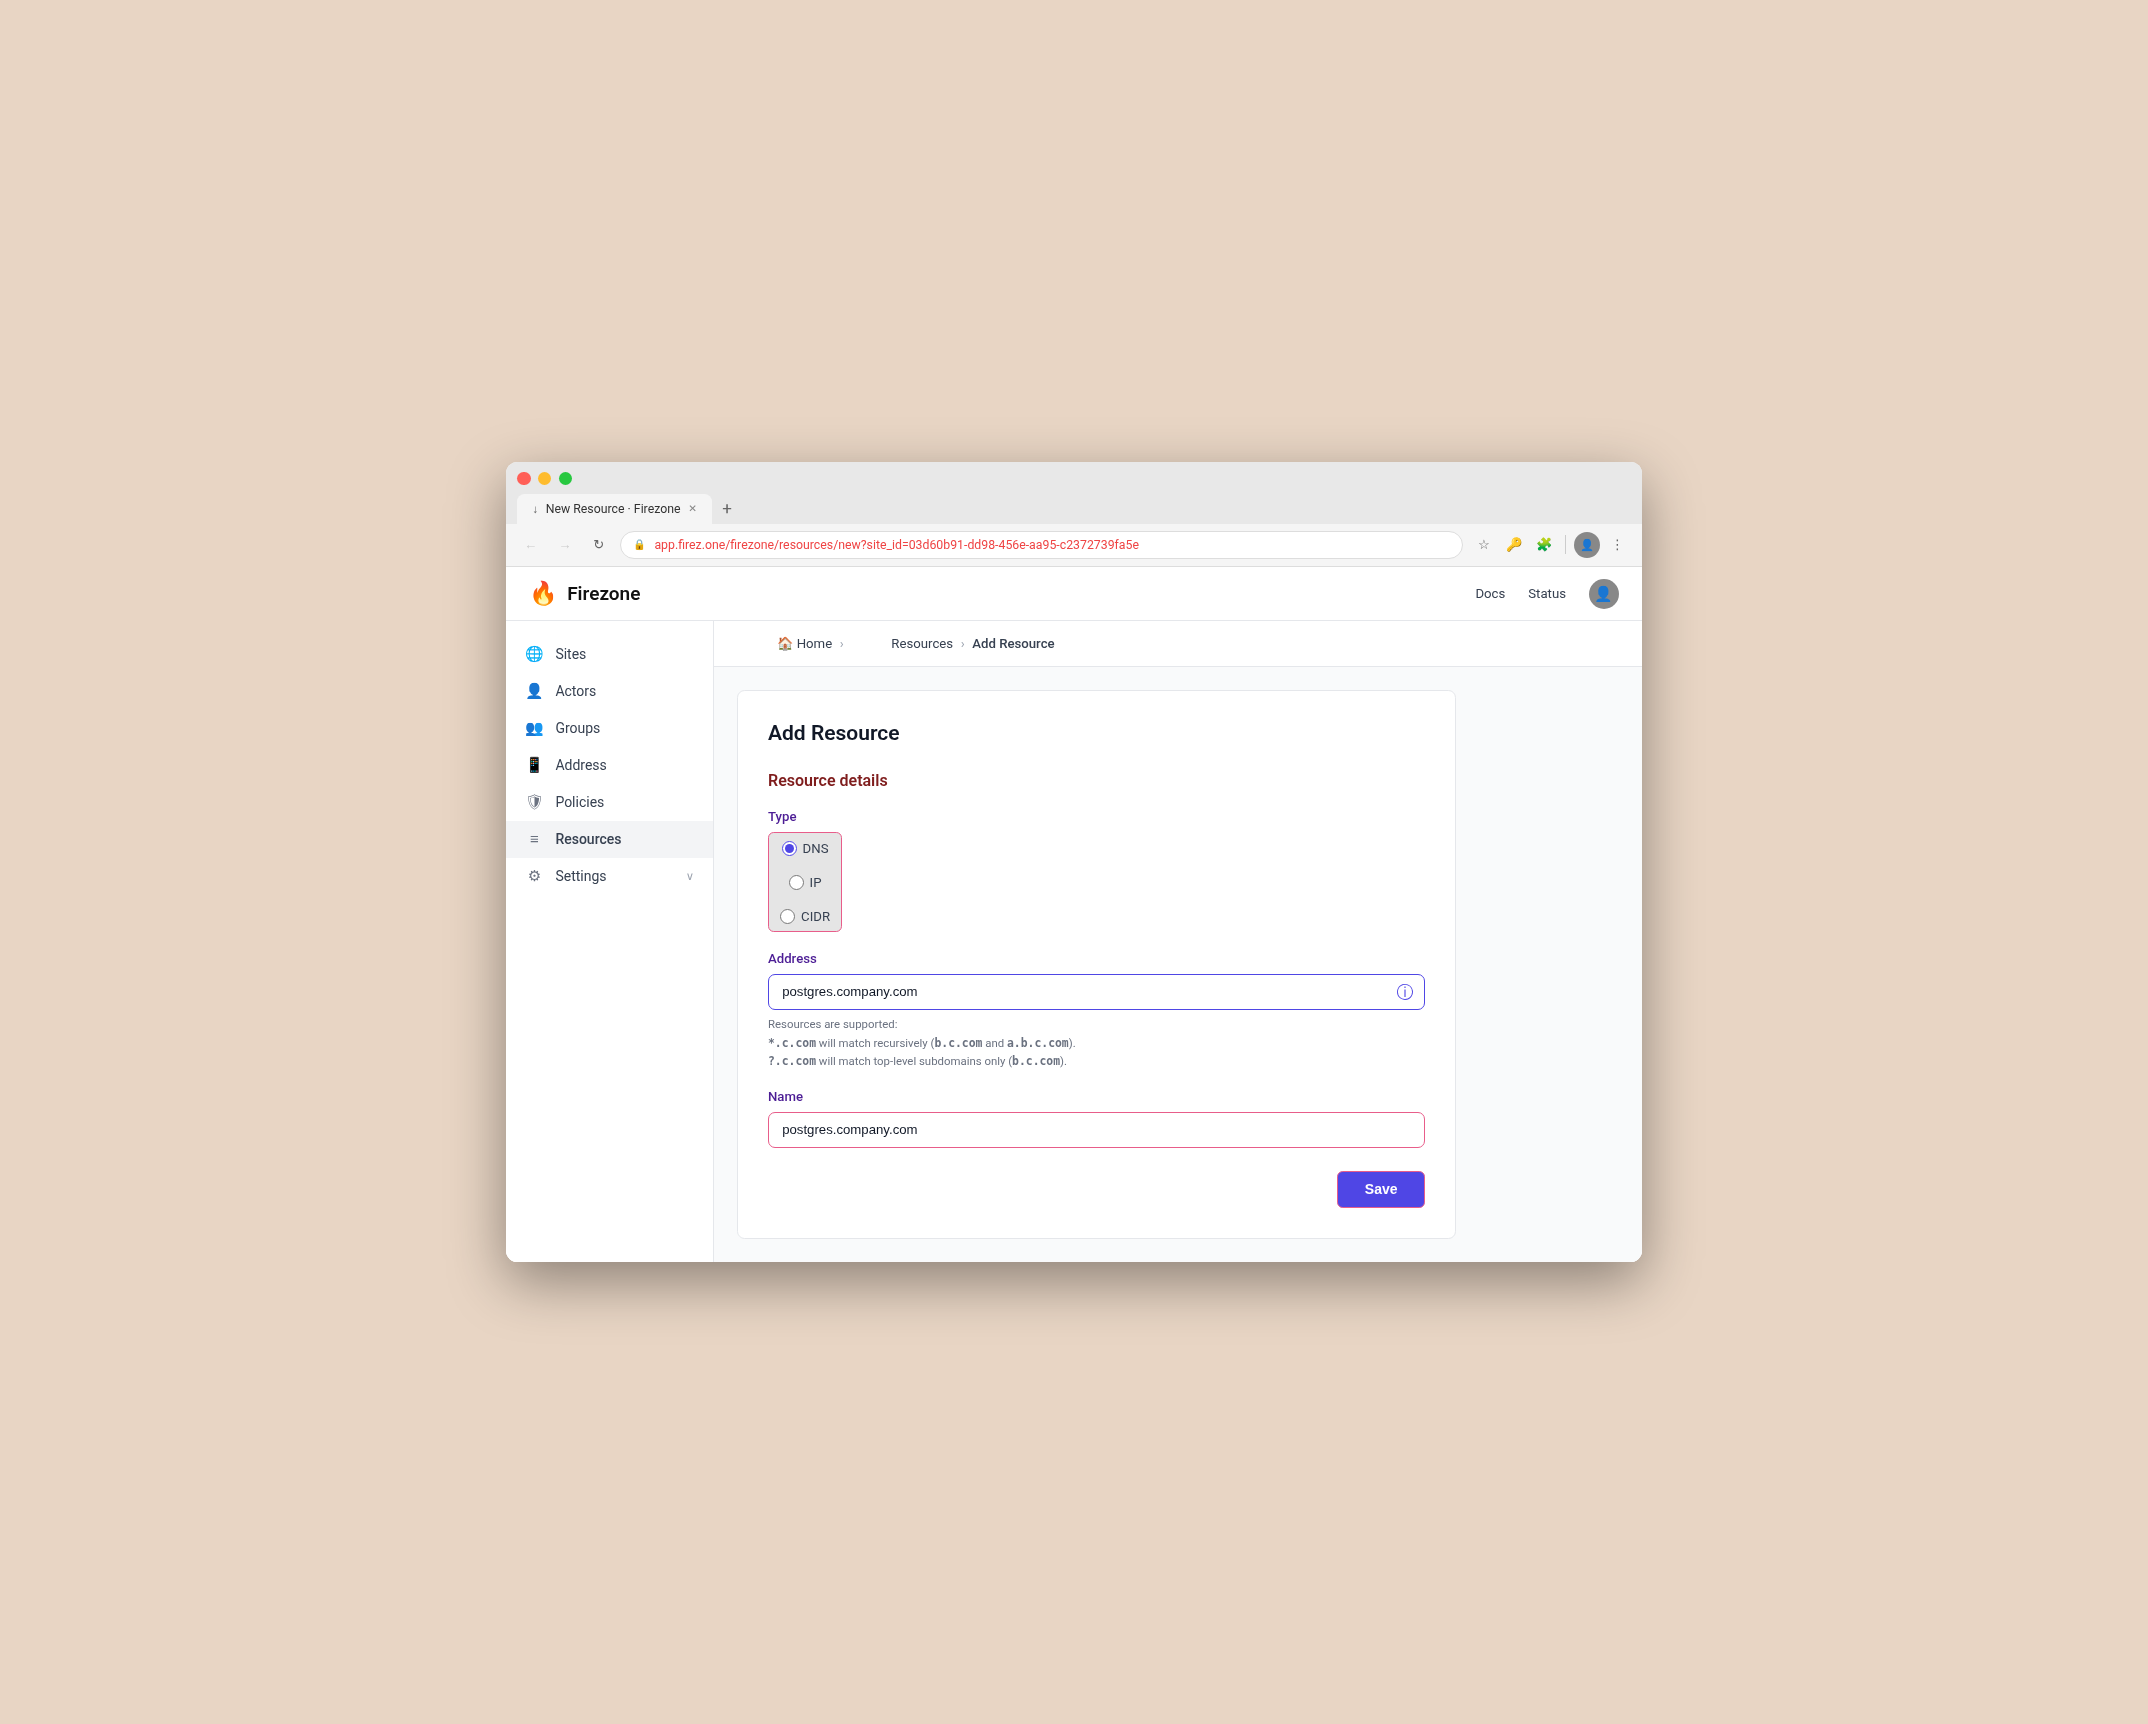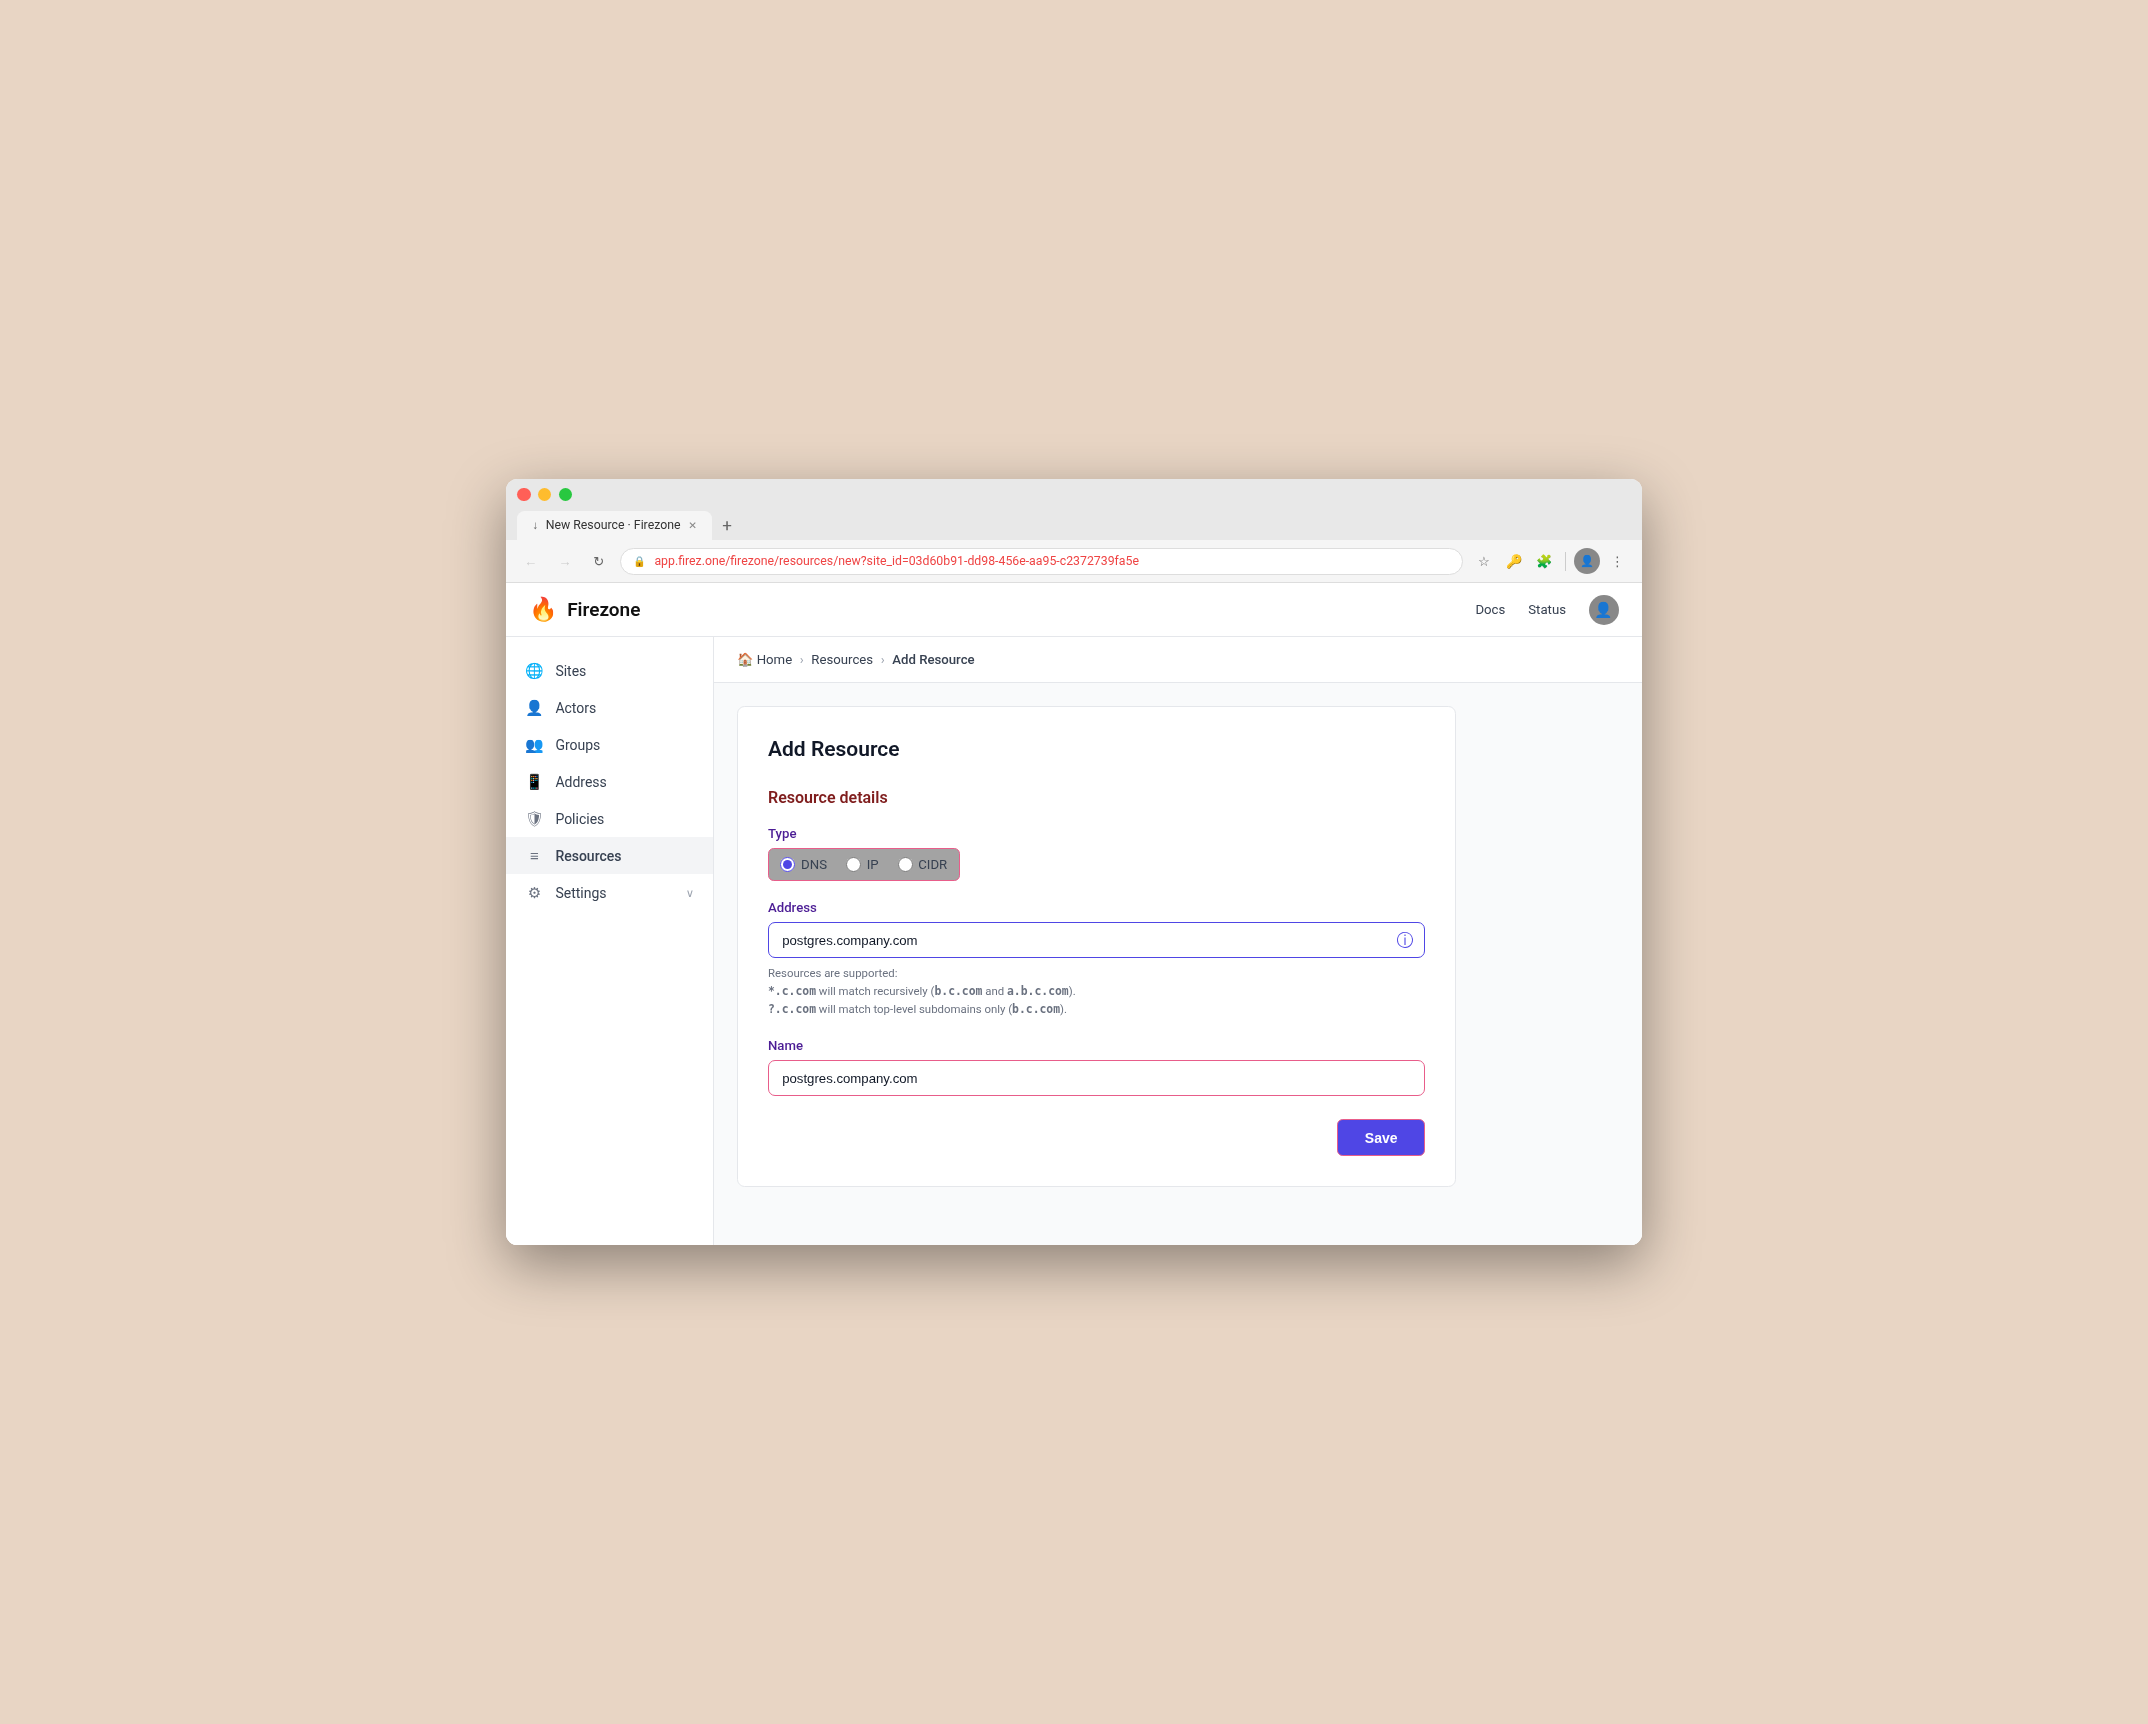--- a/index.html
+++ b/index.html
@@ -292,20 +292,21 @@
       padding: 15px 23px;
       font-size: 13.2px;
       color: #6b7280;
       background: #fff;
       border-bottom: 0.9px solid #e5e7eb;
     }
 
     .breadcrumb-item {
       color: #374151;
       cursor: pointer;
+      margin-left: 40px;
     }
 
     .breadcrumb-sep {
       color: #9ca3af;
     }
 
     .breadcrumb-current {
       color: #374151;
       font-weight: 500;
     }
@@ -350,21 +351,22 @@
 
     
     .radio-group {
       display: flex;
       align-items: center;
       gap: 19px;
       padding: 7.6px 11.4px;
       border: 1.9px solid #e85d8a;
       border-radius: 5.7px;
       display: inline-flex;
-      background: #a3a3a3;
+      background: #e5e5e5;
+      flex-direction: column;
     }
 
     .radio-option {
       display: flex;
       align-items: center;
       gap: 5.7px;
       cursor: pointer;
       font-size: 13.2px;
       color: #374151;
     }

